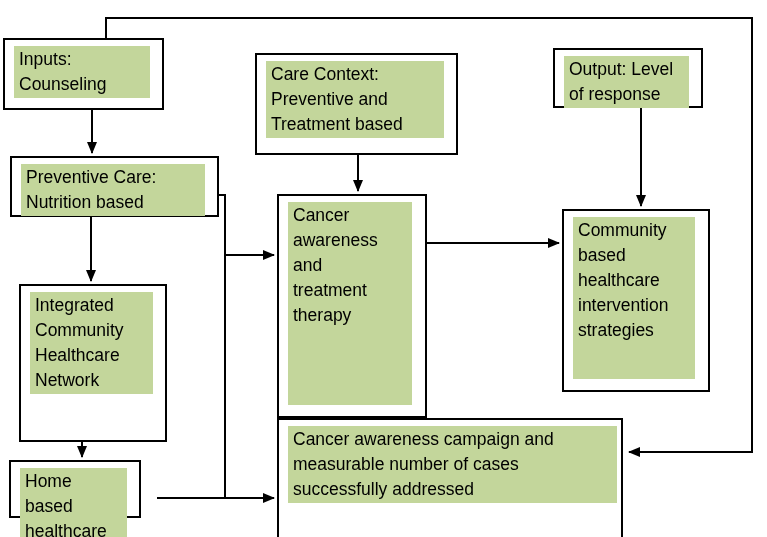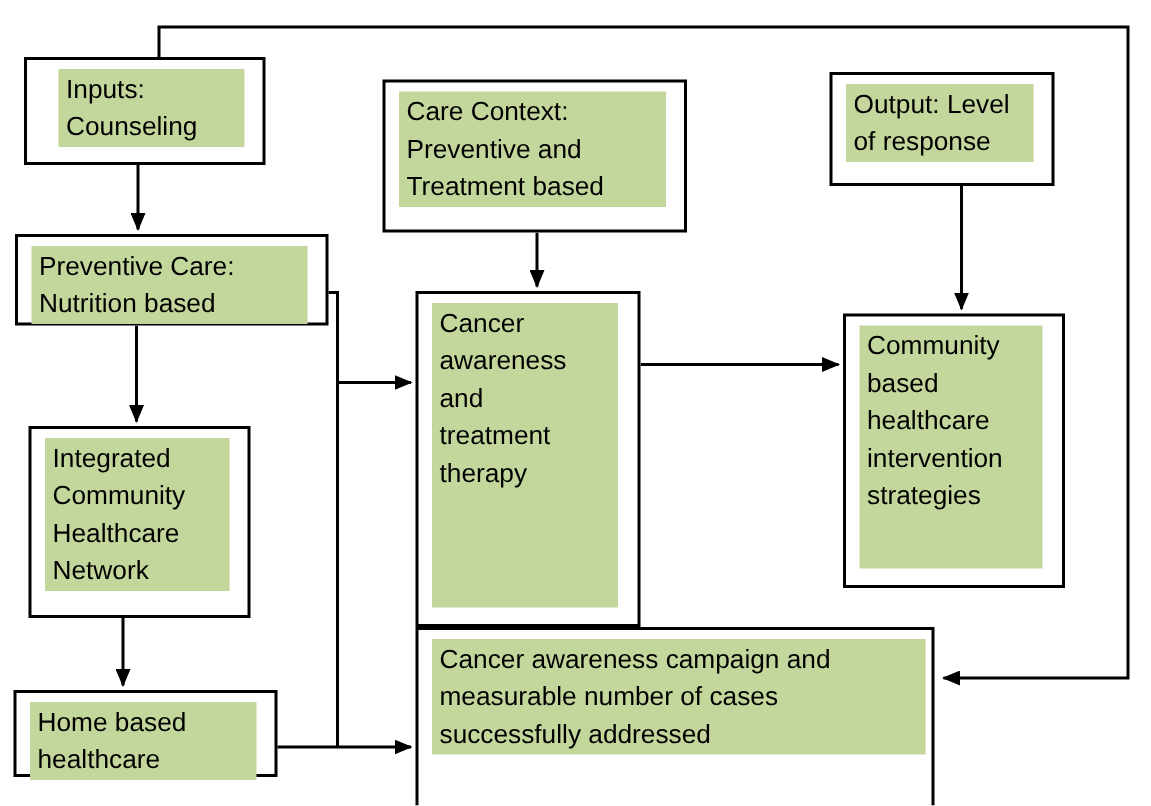--- a/index.html
+++ b/index.html
@@ -61,49 +61,49 @@
       <path d="M427,243 H559" marker-end="url(#arr)"></path>
 
       <path d="M193,195 H225 V498"></path>
 
       <path d="M225,255 H274" marker-end="url(#arr)"></path>
 
       <path d="M157,498 H274" marker-end="url(#arr)"></path>
     </g>
   </svg>
 
-  <div class="box" style="left:16px;top:38px;width:161px;height:72px;padding-left:12px;">
+  <div class="box" style="left:3px;top:38px;width:161px;height:72px;">
     <div class="hl">Inputs:
 Counseling</div>
   </div>
 
   <div class="box" style="left:255px;top:53px;width:203px;height:102px;">
     <div class="hl">Care Context:
 Preventive and
 Treatment based</div>
   </div>
 
-  <div class="box" style="left:553px;top:48px;width:150px;height:76px;">
+  <div class="box" style="left:553px;top:48px;width:150px;height:60px;">
     <div class="hl">Output: Level
 of response</div>
   </div>
 
   <div class="box" style="left:10px;top:156px;width:209px;height:61px;">
     <div class="hl">Preventive Care:
 Nutrition based</div>
   </div>
 
-  <div class="box" style="left:19px;top:284px;width:148px;height:128px;">
+  <div class="box" style="left:19px;top:284px;width:148px;height:158px;">
     <div class="hl">Integrated
 Community
 Healthcare
 Network</div>
   </div>
 
-  <div class="box" style="left:9px;top:460px;width:176px;height:58px;">
+  <div class="box" style="left:9px;top:460px;width:132px;height:58px;">
     <div class="hl">Home based
 healthcare</div>
   </div>
 
   <div class="box" style="left:277px;top:194px;width:150px;height:224px;">
     <div class="hl fill">Cancer
 awareness
 and
 treatment
 therapy</div>

